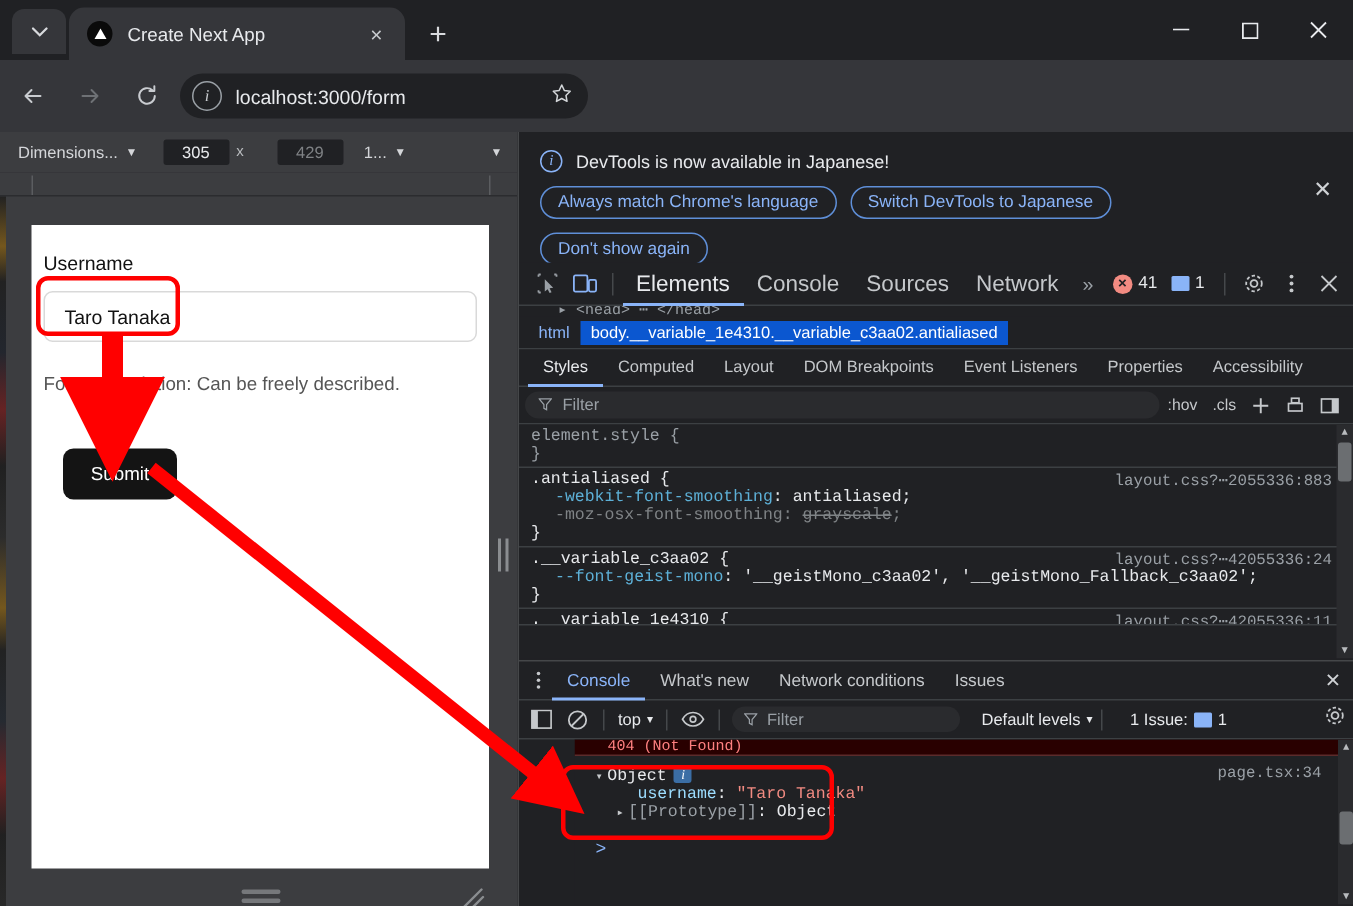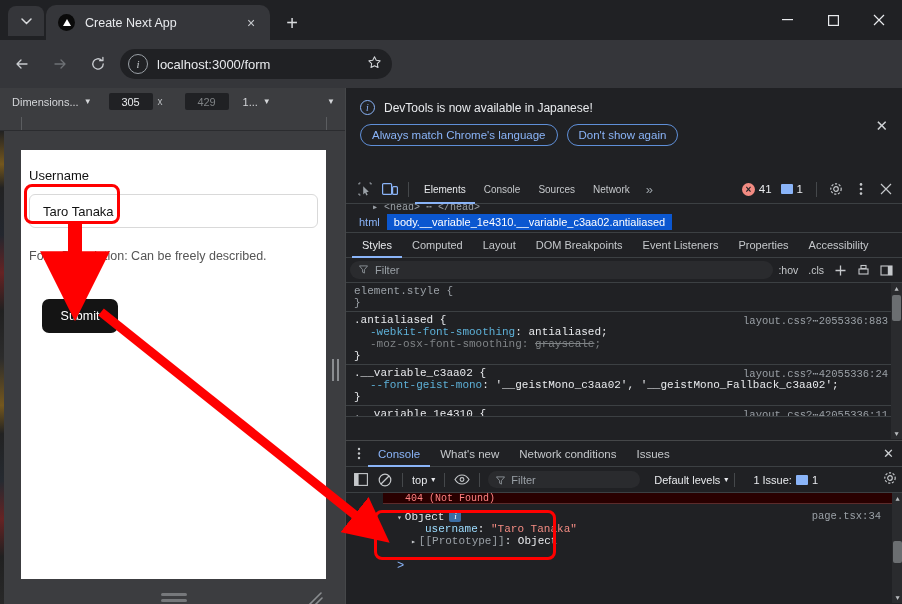--- a/index.html
+++ b/index.html
@@ -196,21 +196,21 @@
     position: relative; height: 29px; background: #202124;
     border-bottom: 1px solid #3c4043; display: flex; align-items: center;
     padding-left: 6px;
   }
   .dt-toolbar .ticon {
     width: 25px; height: 24px; display: flex; align-items: center;
     justify-content: center; color: #9aa0a6;
   }
   .dt-toolbar .sep { width: 1px; height: 15px; background: #45484b; margin: 0 6px; }
   .dt-tab {
-    color: #c5c8cb; font-size: 10px; padding: 0 9px; height: 29px;
+    color: #c5c8cb; font-size: 15px; padding: 0 9px; height: 29px;
     display: flex; align-items: center; white-space: nowrap;
   }
   .dt-tab.active { color: #e8eaed; box-shadow: inset 0 -2px 0 #8ab4f8; }
   .dt-toolbar .chev { color: #9aa0a6; font-size: 13px; padding: 0 7px; }
   .dt-toolbar .right { position: absolute; right: 4px; display: flex; align-items: center; }
   .errchip { display: flex; align-items: center; gap: 4px; margin-right: 9px; }
   .errchip .dot {
     width: 13px; height: 13px; border-radius: 50%; background: #f28b82;
     color: #202124; font-size: 10px; display: flex; align-items: center;
     justify-content: center; font-weight: bold;
@@ -511,20 +511,21 @@
 
   <div class="devtools">
 
     <div class="dt-banner">
       <div class="row1">
         <span class="ico">i</span>
         <span class="msg">DevTools is now available in Japanese!</span>
       </div>
       <div class="btns">
         <span class="pill">Always match Chrome's language</span>
+        <span class="pill">Switch DevTools to Japanese</span>
         <span class="pill">Don't show again</span>
       </div>
       <span class="bclose">✕</span>
     </div>
 
     <div class="dt-toolbar">
       <span class="ticon">
         <svg width="14" height="14" viewBox="0 0 14 14">
           <path d="M1 1h3M1 1v3M13 1h-3M13 1v3M1 13h3M1 13v-3" stroke="#9aa0a6" stroke-width="1.2" fill="none" stroke-dasharray="1.5 1.5"></path>
           <path d="M5.2 4.2l5.6 5.6-2.4.4 1.3 2.6-1.3.6-1.3-2.6-1.9 1.6z" fill="#9aa0a6"></path>

